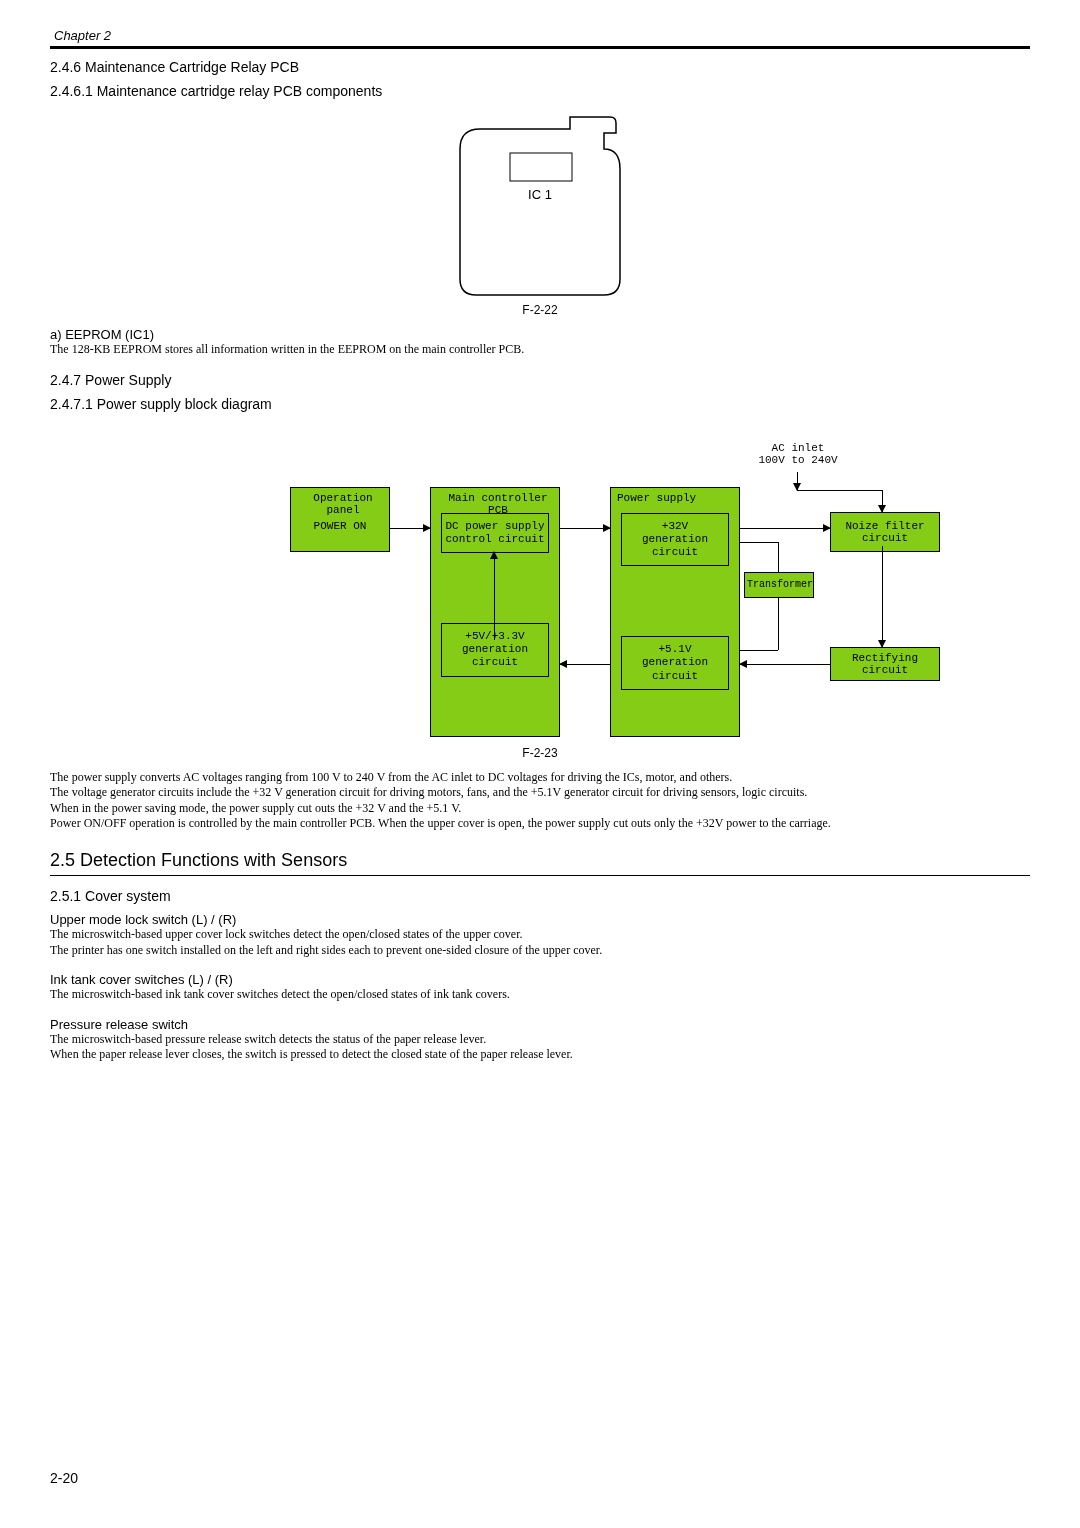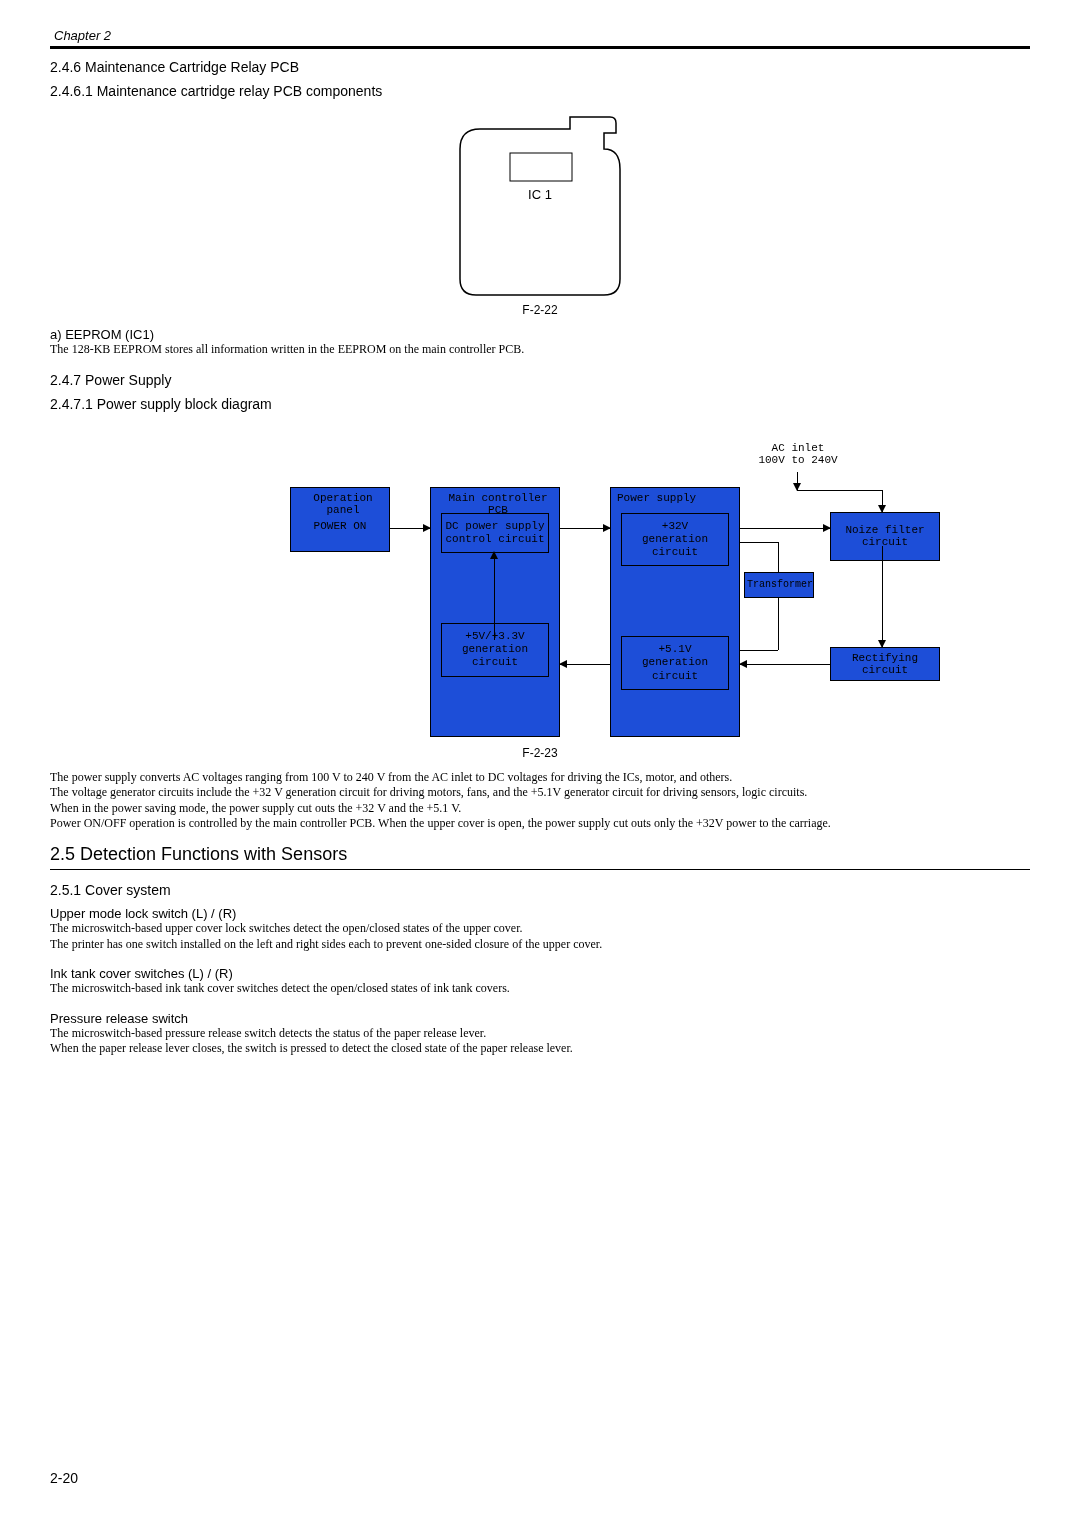--- a/index.html
+++ b/index.html
@@ -84,21 +84,21 @@
       margin: 30px auto 0 auto;
       width: 740px;
       height: 300px;
       position: relative;
       font-size: 12px;
       font-family: Liberation Mono, monospace;
     }
     .box {
       position: absolute;
       border: 1px solid #000;
-      background: #1d4ed8;
+      background: #84cc16;
       text-align: center;
       display: flex;
       flex-direction: column;
       justify-content: center;
       padding: 2px;
     }
     .box-label-top {
       position: absolute;
       top: 4px;
       left: 6px;
@@ -180,21 +180,21 @@
       <span>generation circuit</span>
     </div>
     <div class="inner-box" style="margin:70px 8px 0 8px">
       <span>+5.1V</span><br>
       <span>generation circuit</span>
     </div>
   </div>
 
   <div class="box" style="left:574px; top:130px; width:70px; height:26px; font-size:10px">Transformer</div>
 
-  <div class="box" style="left:660px; top:70px; width:110px; height:49px; font-size:11px">Noize filter circuit</div>
+  <div class="box" style="left:660px; top:70px; width:110px; height:40px; font-size:11px">Noize filter circuit</div>
 
   <div class="box" style="left:660px; top:205px; width:110px; height:34px; font-size:11px">Rectifying circuit</div>
 
   <div class="arrow-v ah-d" style="left:627px; top:30px; height:18px"></div>
   <div class="arrow-h" style="left:627px; top:48px; width:85px"></div>
   <div class="arrow-v ah-d" style="left:712px; top:48px; height:22px"></div>
 
   <div class="arrow-h ah-r" style="left:220px; top:86px; width:40px"></div>
 
   <div class="arrow-h ah-r" style="left:390px; top:86px; width:50px"></div>
@@ -214,21 +214,21 @@
   <div class="arrow-v" style="left:608px; top:156px; height:52px"></div>
   <div class="arrow-h" style="left:570px; top:208px; width:38px"></div>
 </div>
 <div class="fig-caption">F-2-23</div>
 
 <div class="body-text">The power supply converts AC voltages ranging from 100 V to 240 V from the AC inlet to DC voltages for driving the ICs, motor, and others.</div>
 <div class="body-text">The voltage generator circuits include the +32 V generation circuit for driving motors, fans, and the +5.1V generator circuit for driving sensors, logic circuits.</div>
 <div class="body-text">When in the power saving mode, the power supply cut outs the +32 V and the +5.1 V.</div>
 <div class="body-text">Power ON/OFF operation is controlled by the main controller PCB. When the upper cover is open, the power supply cut outs only the +32V power to the carriage.</div>
 
-<div class="section-title" style="margin-top:12px">2.5 Detection Functions with Sensors</div>
+<div class="section-title" style="margin-top:18px">2.5 Detection Functions with Sensors</div>
 <div class="thin-rule"></div>
 
 <div class="sec-heading">2.5.1 Cover system</div>
 
 <div class="para-group">
   <div class="bold-inline">Upper mode lock switch (L) / (R)</div>
   <div class="body-text">The microswitch-based upper cover lock switches detect the open/closed states of the upper cover.</div>
   <div class="body-text">The printer has one switch installed on the left and right sides each to prevent one-sided closure of the upper cover.</div>
 </div>
 

